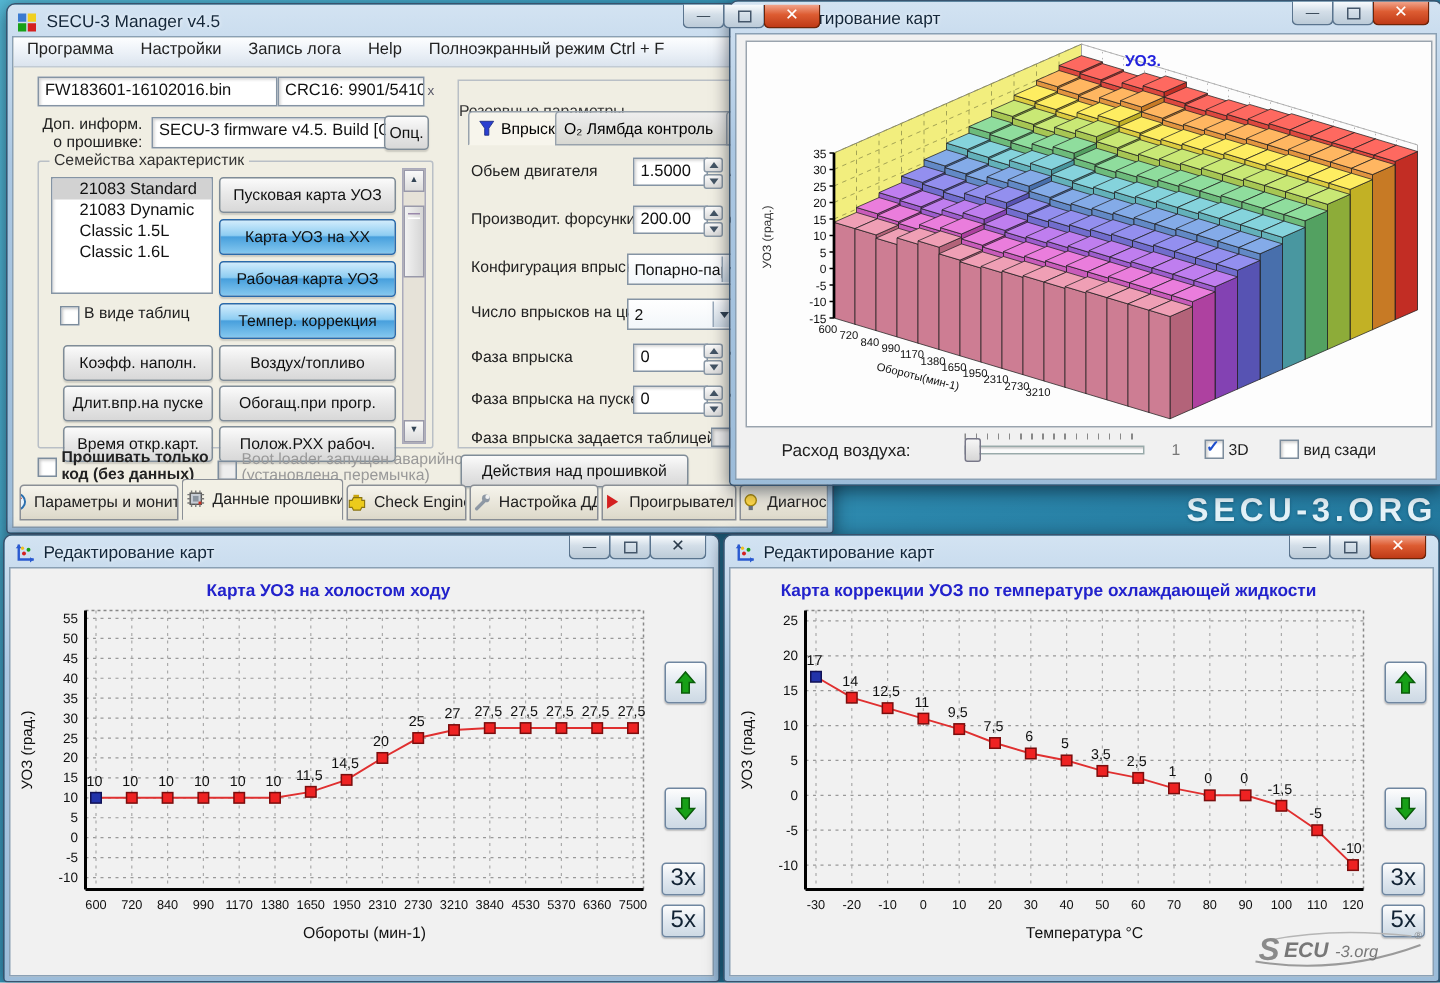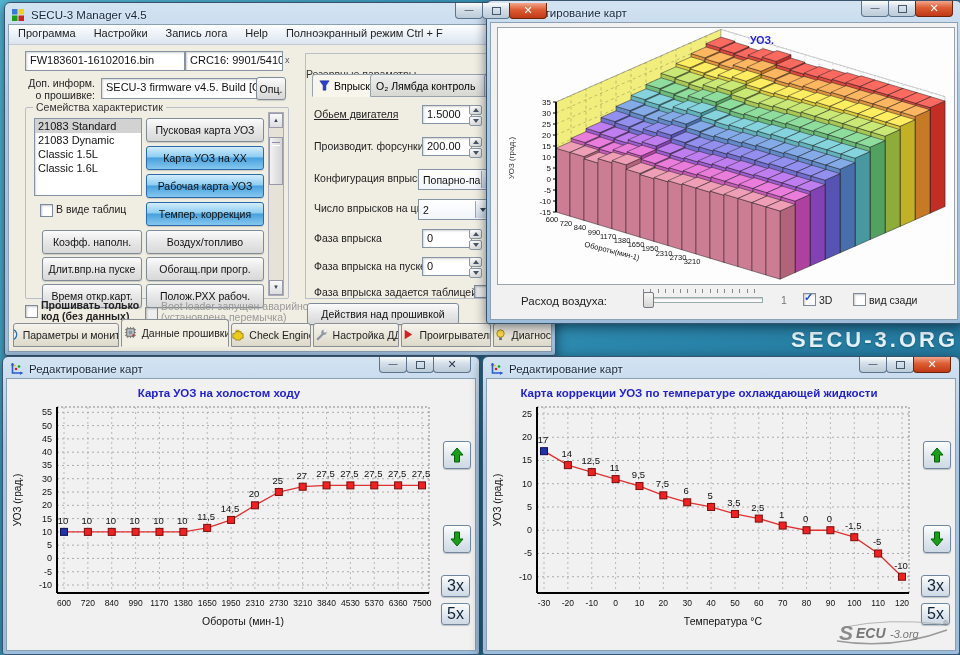--- a/index.html
+++ b/index.html
@@ -44,21 +44,21 @@
   .btn.blue{background:linear-gradient(#d2ecfc,#8ecdf2 45%,#48a0dd 50%,#85c8ef);border-color:#2a6aab;}
   .cb{position:absolute;width:11px;height:11px;background:#fff;border:1px solid #7c8c9c;
        box-shadow:inset 1px 1px 2px rgba(0,0,0,.22);}
   .cb.checked::after{content:"✓";position:absolute;left:0px;top:-3px;font-size:11px;
        color:#1d4ecc;font-weight:bold;}
   .cb.grey{background:#eee;}
   .groupbox{position:absolute;border:1px solid #b9bfc6;border-radius:2px;}
   .grouplabel{position:absolute;font-size:10.5px;color:#333;background:#f0eee3;padding:0 3px;}
   .listbox{position:absolute;background:#fff;border:1px solid #8594a4;
        box-shadow:inset 1px 1px 2px rgba(0,0,0,.15);font-size:11px;overflow:hidden;}
-  .list-item{padding:0px 3px;line-height:14px;color:#111;white-space:nowrap;}
+  .list-item{padding:0px 18px;line-height:14px;color:#111;white-space:nowrap;}
   .list-item.sel{background:#d2d2d2;}
   
   .sb{position:absolute;width:14px;background:#e6e2d8;border:1px solid #aab;}
   .sb .sarrow{position:absolute;left:0;width:12px;height:13px;border:1px solid #99a;
        background:linear-gradient(#fafafa,#ddd);font-size:6px;color:#345;text-align:center;line-height:13px;}
   .sb .thumb{position:absolute;left:0;width:12px;border:1px solid #99a;
        background:linear-gradient(90deg,#f2f2f2,#d5d5d5);}
   .thumb .gr{margin:4px 2px 0 2px;border-top:1px solid #98a;border-bottom:1px solid #fff;height:2px;}
   
   .spin{position:absolute;width:13px;height:18px;}
@@ -200,21 +200,21 @@
             <span style="margin-right: 3px; display: flex;">
               <svg width="13" height="13" viewBox="0 0 14 14">
                 <circle cx="7" cy="7" r="5.6" fill="#eaf4fc" stroke="#2b6fae" stroke-width="1.4"></circle>
                 <path d="M7 7 L10 4" stroke="#d03020" stroke-width="1.3"></path>
                 <circle cx="7" cy="7" r="1.1" fill="#2b6fae"></circle>
               </svg>
             </span>
           </div>
         </div>
       <div id="rfields">
-          <div class="lbl" style="left: 8px; top: 54px; text-decoration: underline;">Обьем двигателя</div>
+          <div class="lbl" style="left: 8px; top: 54px;">Обьем двигателя</div>
           <div class="sunken" style="left: 116px; top: 51px; width: 40px; height: 13px;">1.5000</div>
           <div class="spin" style="left: 163px; top: 51px;">
             <div class="up"></div>
             <div class="dn"></div>
           </div>
           <div class="lbl" style="left: 180px; top: 54px;">Л</div>
           <div class="lbl" style="left: 8px; top: 86px;">Производит. форсунки</div>
           <div class="sunken" style="left: 116px; top: 83px; width: 40px; height: 13px;">200.00</div>
           <div class="spin" style="left: 163px; top: 83px;">
             <div class="up"></div>

